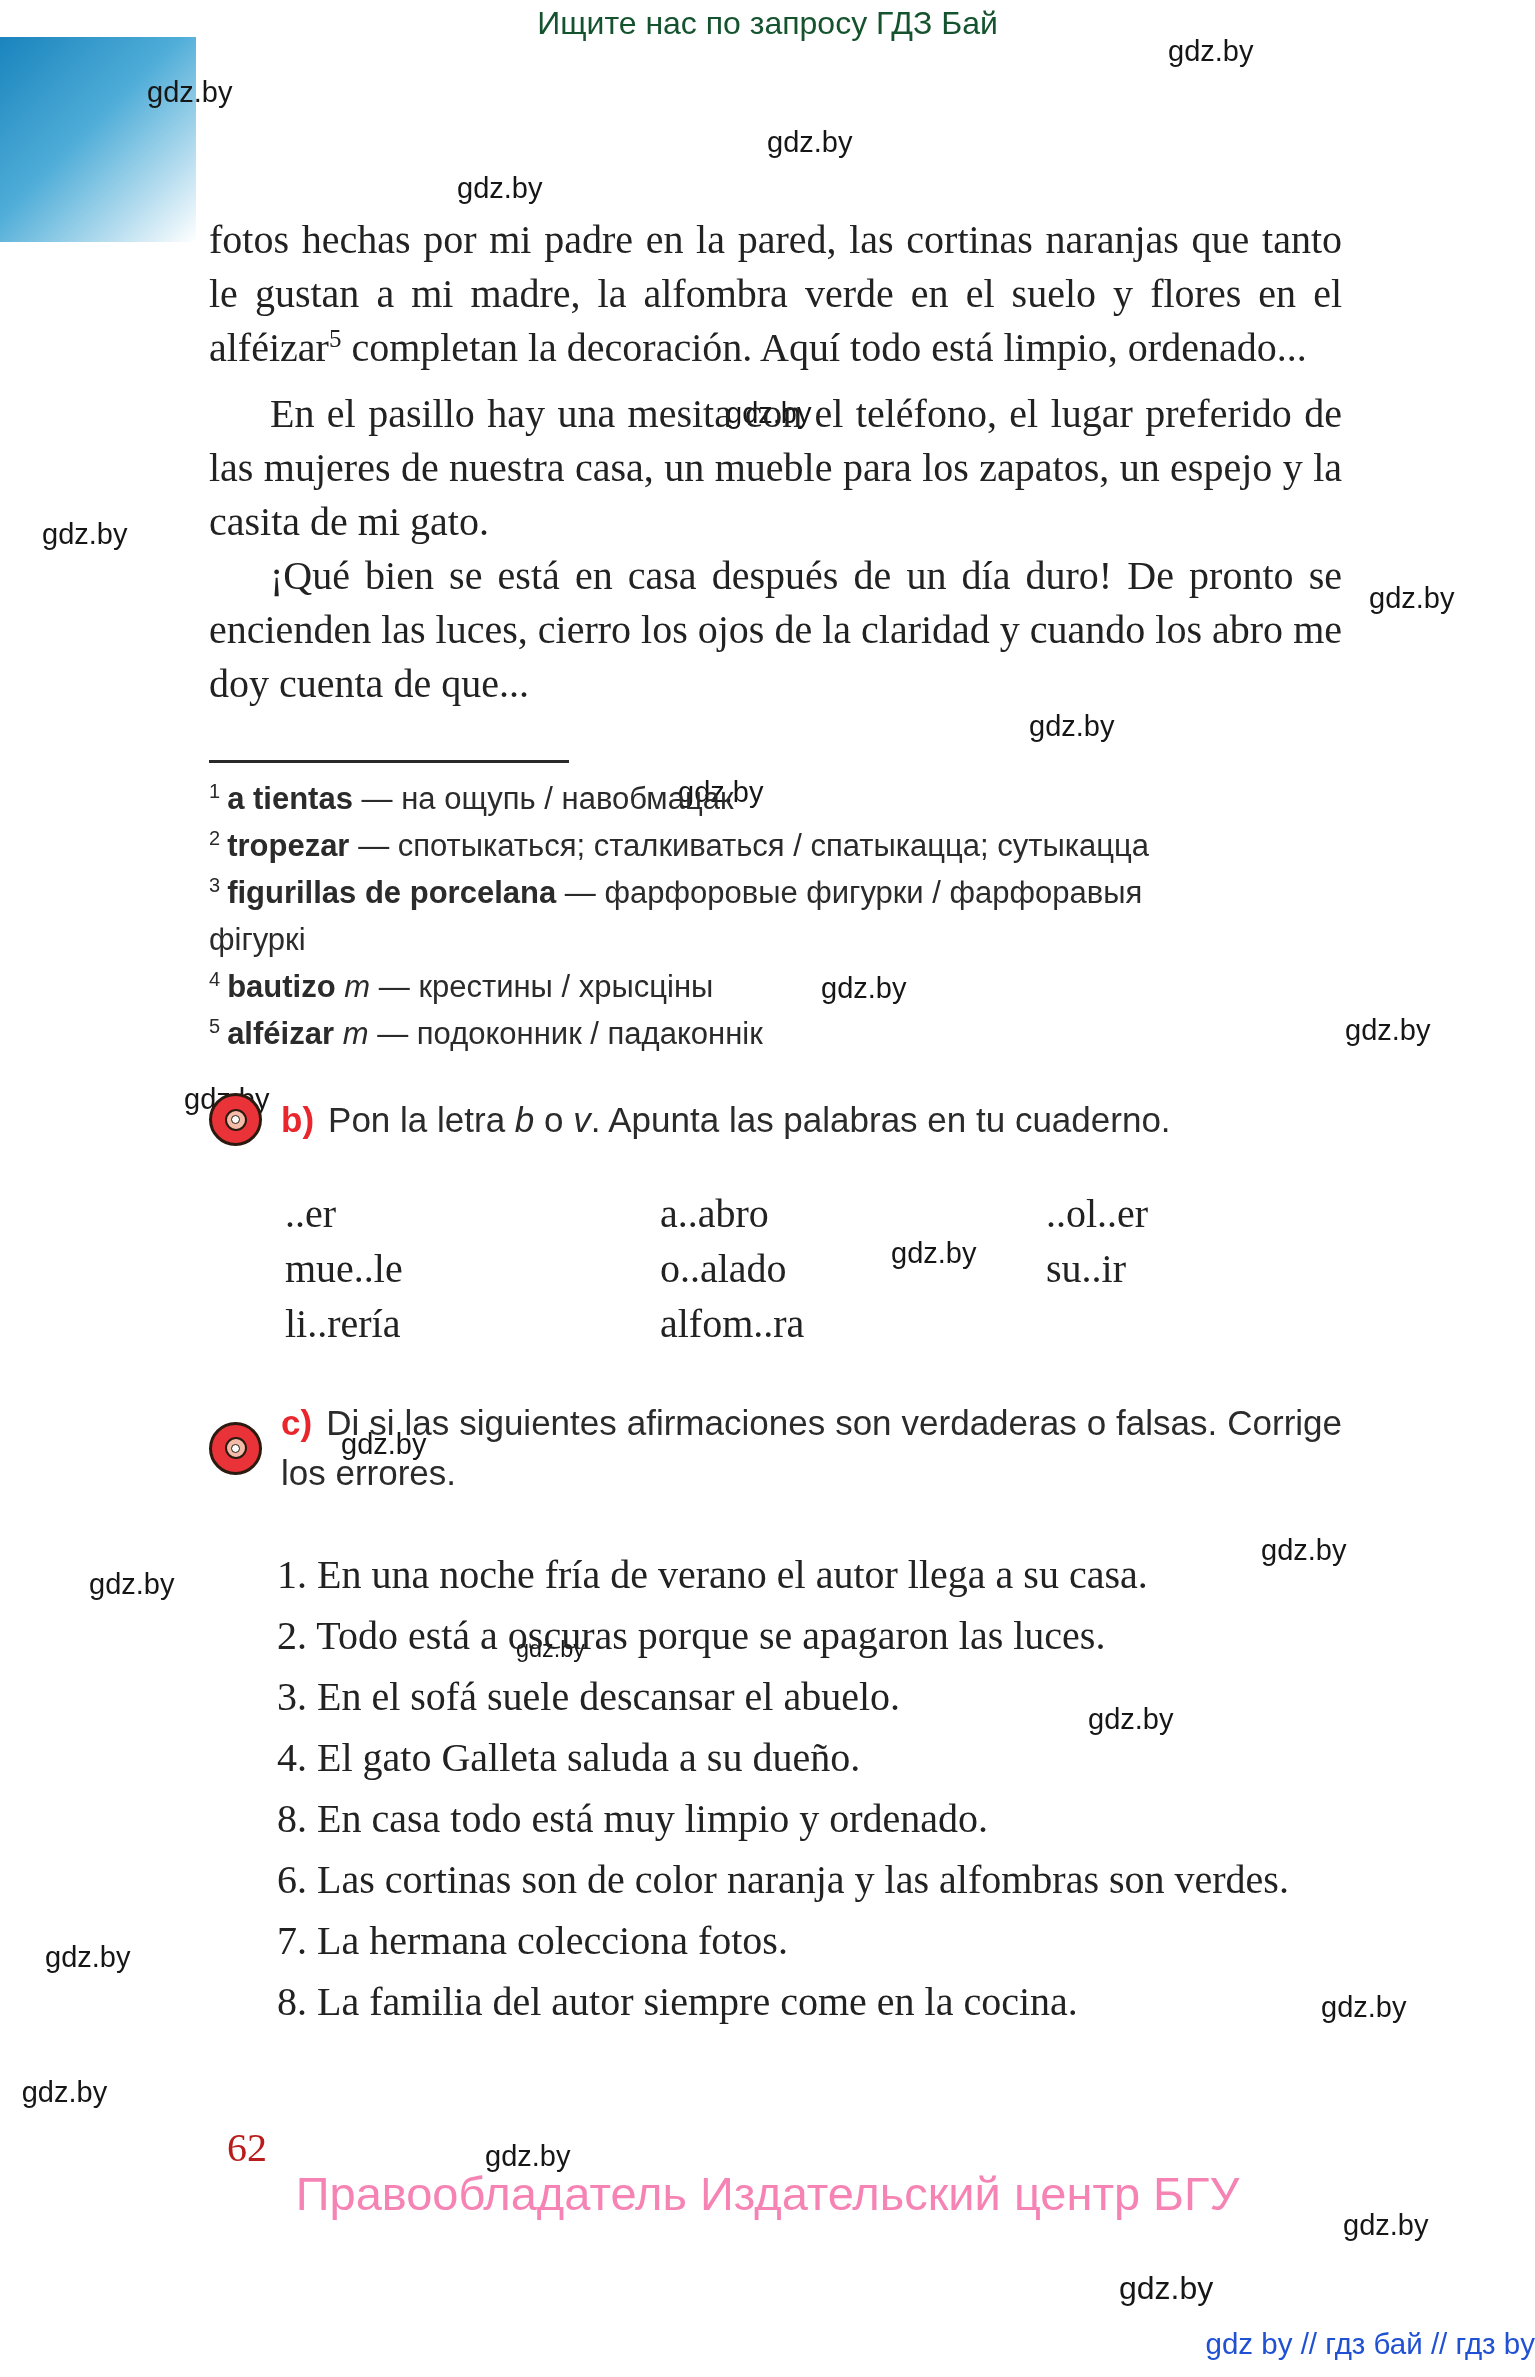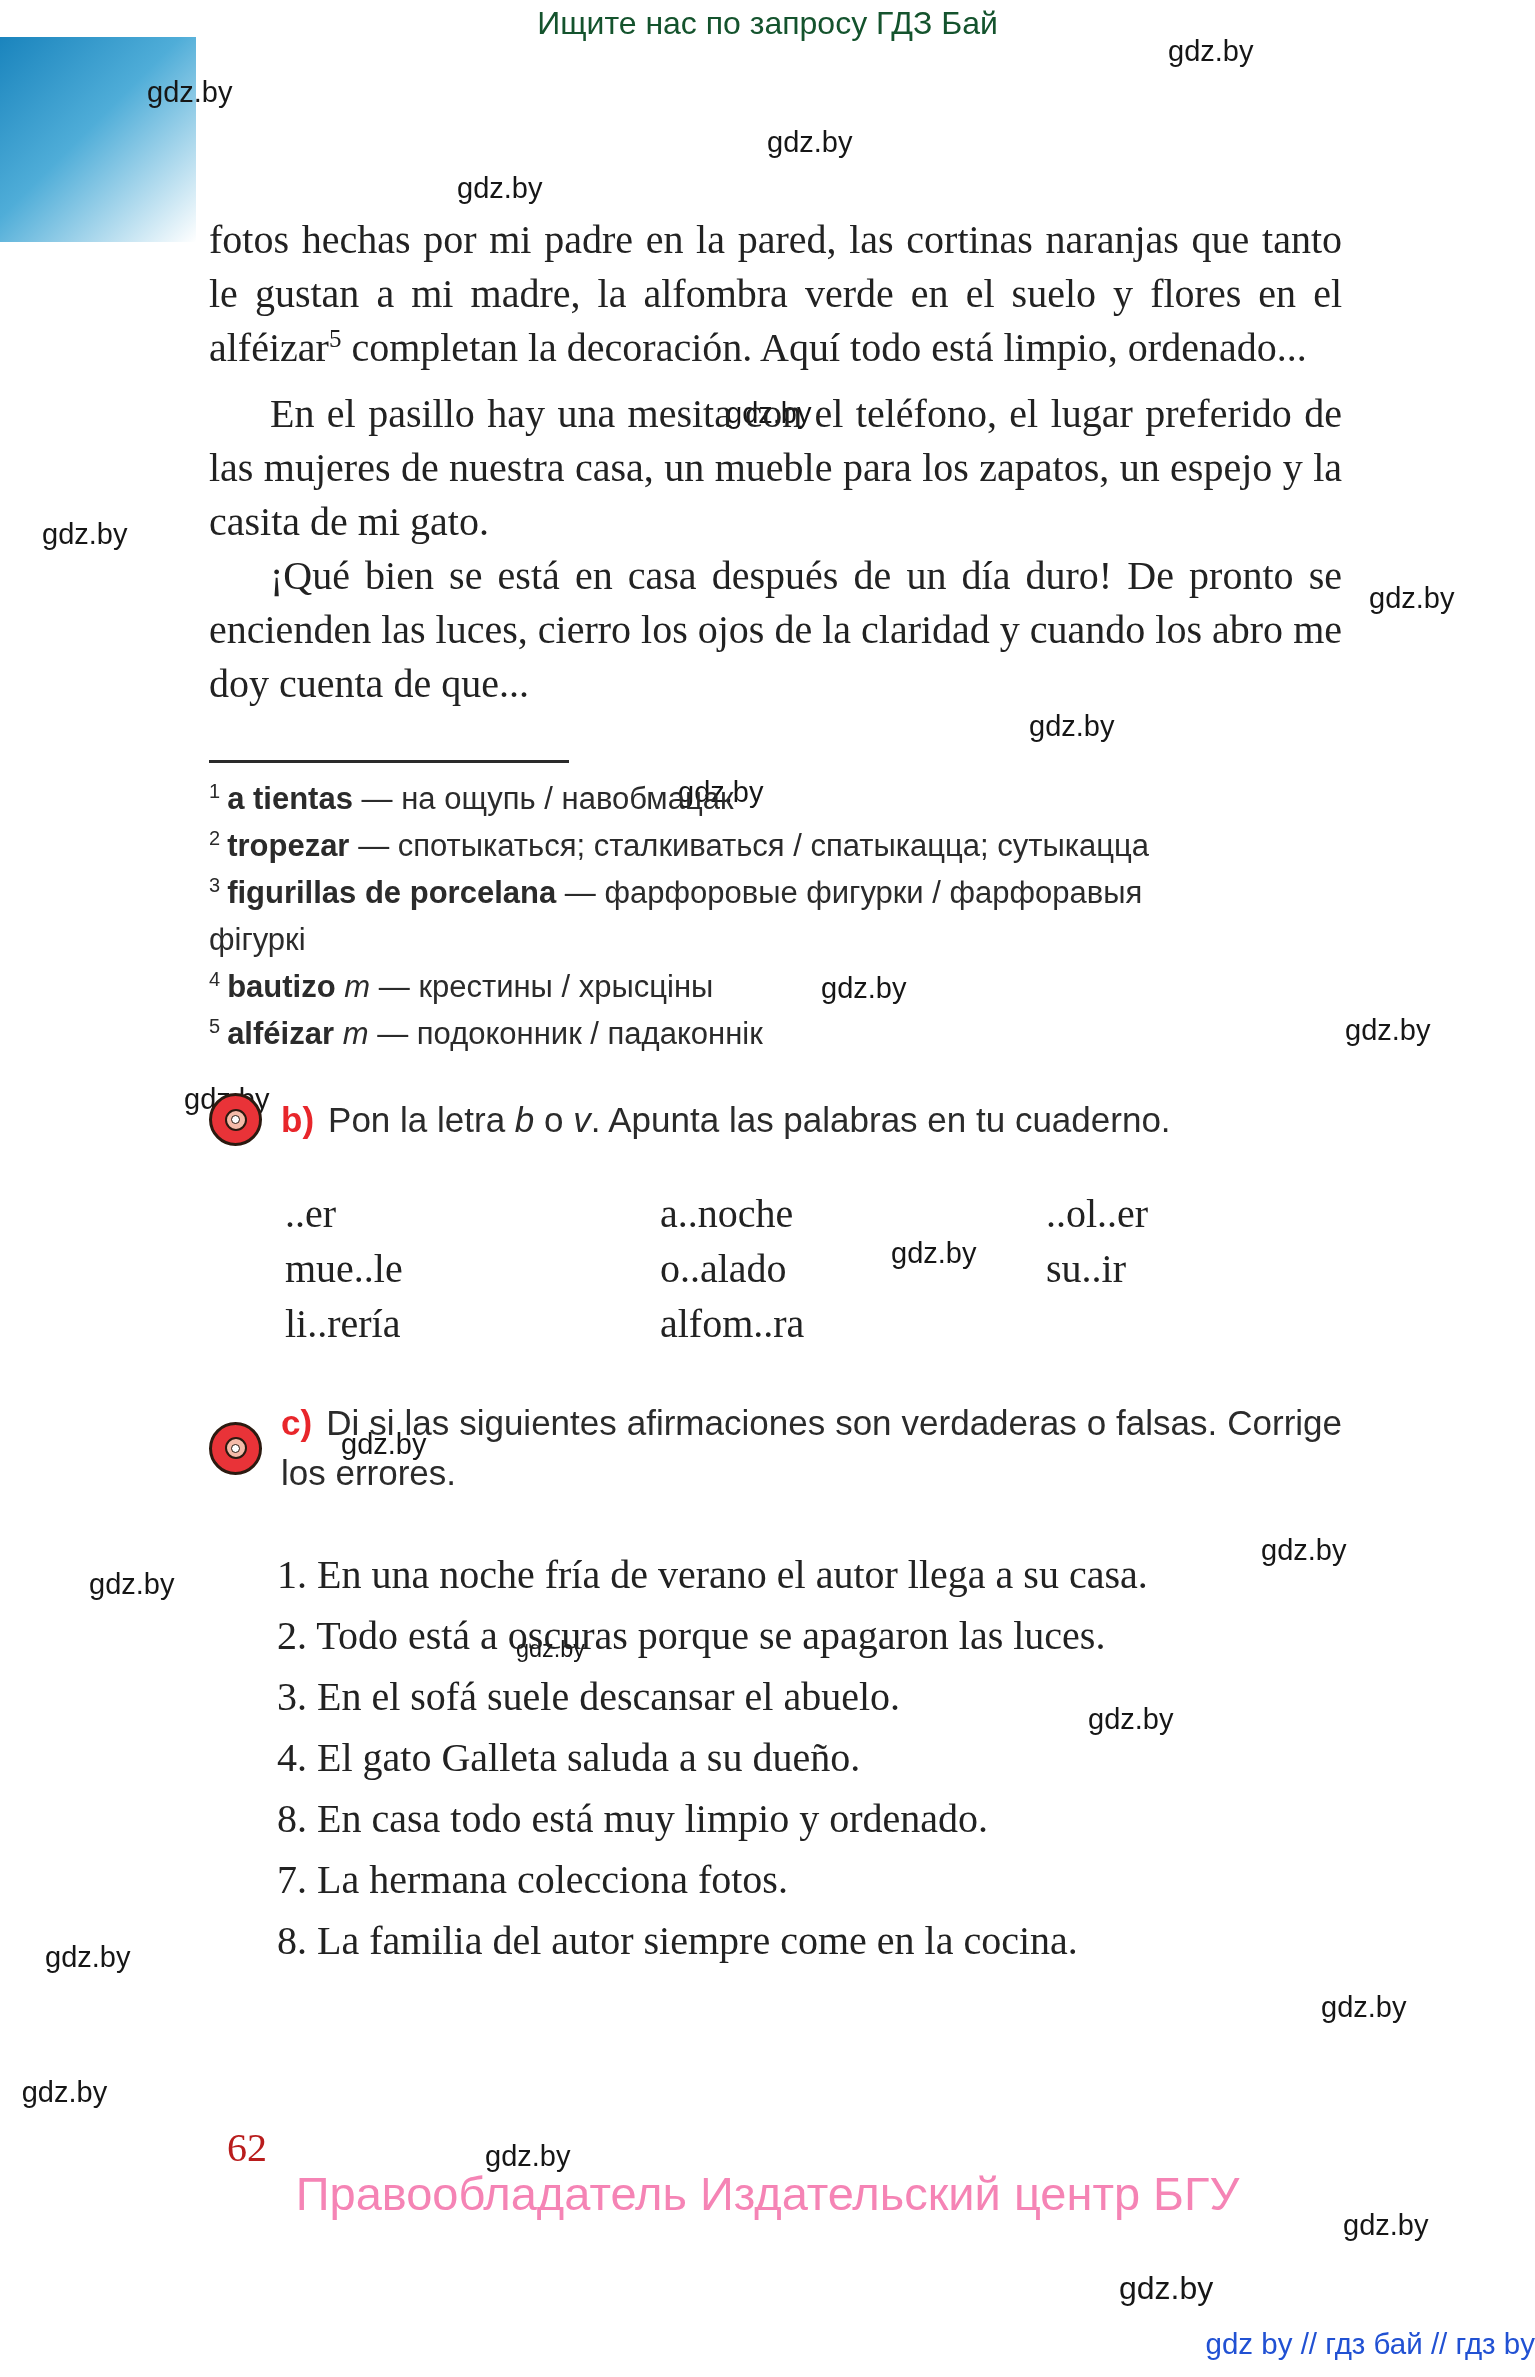--- a/index.html
+++ b/index.html
@@ -148,21 +148,21 @@
     <div class="disc">
       <div class="disc-mid">
         <div class="disc-hole"></div>
       </div>
     </div>
     <p class="ex-text"><span class="marker">b)</span><span>Pon la letra </span><span class="ital">b</span><span> o </span><span class="ital">v</span><span>. Apunta las palabras en tu cuaderno.</span></p>
   </div>
 
   <div class="word-grid">
     <span>..er</span>
-    <span>a..noche</span>
+    <span>a..abro</span>
     <span>..ol..er</span>
     <span>mue..le</span>
     <span>o..alado</span>
     <span>su..ir</span>
     <span>li..rería</span>
     <span>alfom..ra</span>
   </div>
 
   <div class="ex-row ex-c">
     <div class="disc">
@@ -172,20 +172,21 @@
     </div>
     <p class="ex-text"><span class="marker">c)</span><span>Di si las siguientes afirmaciones son verdaderas o falsas. Corrige los errores.</span></p>
   </div>
 
   <div class="statements">
     <p>1. En una noche fría de verano el autor llega a su casa.</p>
     <p>2. Todo está a oscuras porque se apagaron las luces.</p>
     <p>3. En el sofá suele descansar el abuelo.</p>
     <p>4. El gato Galleta saluda a su dueño.</p>
     <p>8. En casa todo está muy limpio y ordenado.</p>
+    <p>6. Las cortinas son de color naranja y las alfombras son verdes.</p>
     <p>7. La hermana colecciona fotos.</p>
     <p>8. La familia del autor siempre come en la cocina.</p>
   </div>
 
 </div>
 
 <div class="page-num">62</div>
 <div class="copyright">Правообладатель Издательский центр БГУ</div>
 <div class="links">gdz by // гдз бай // гдз by</div>
 

